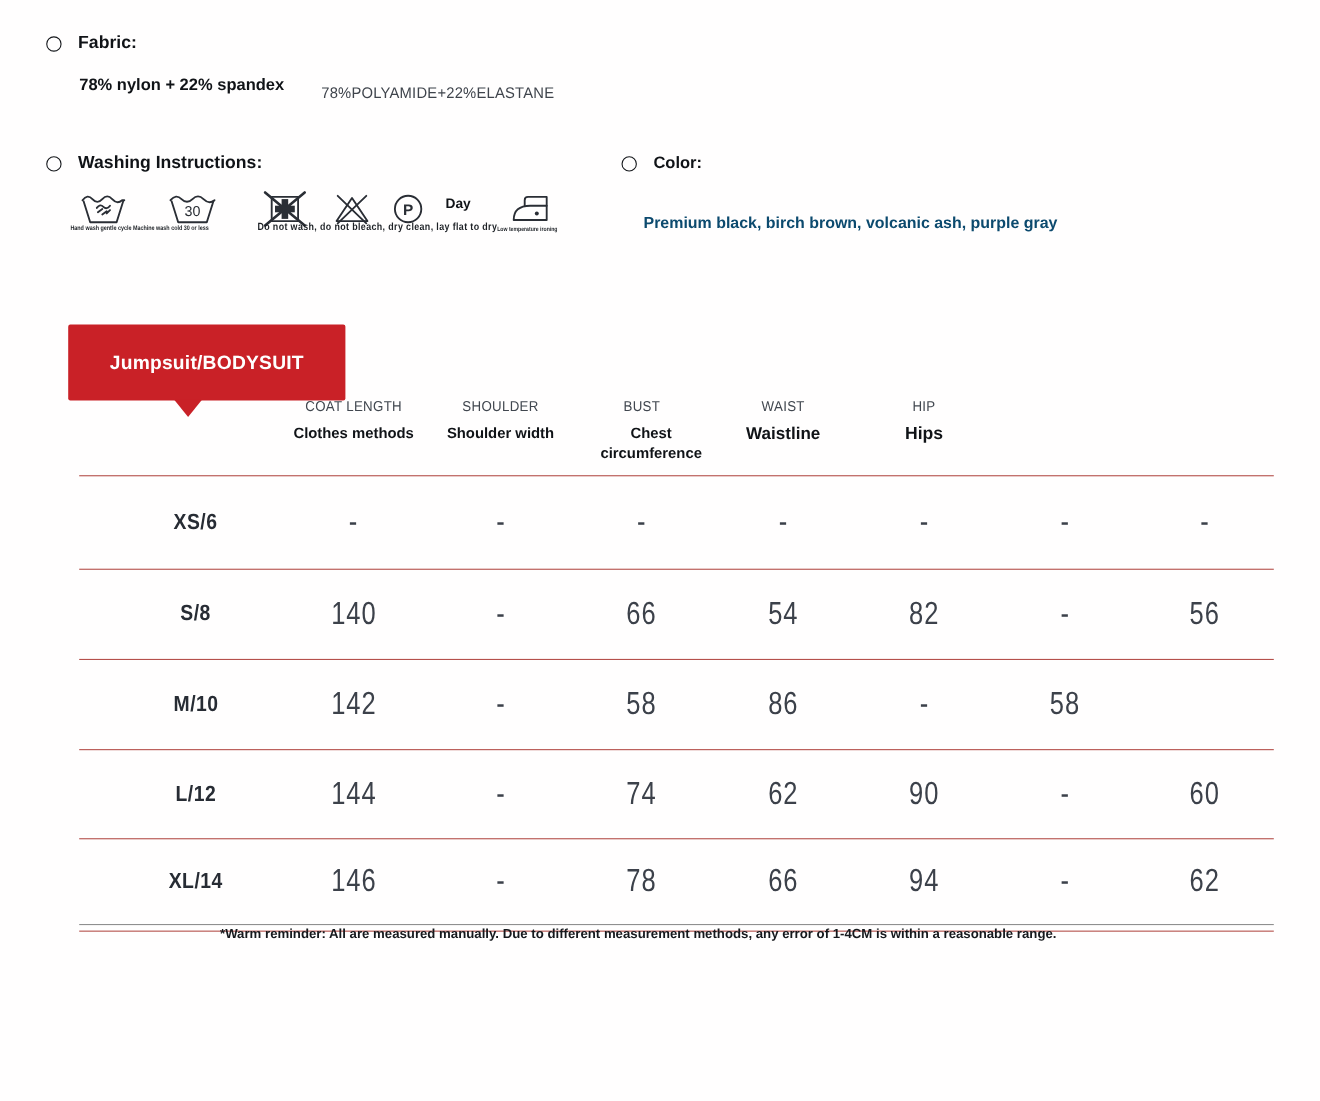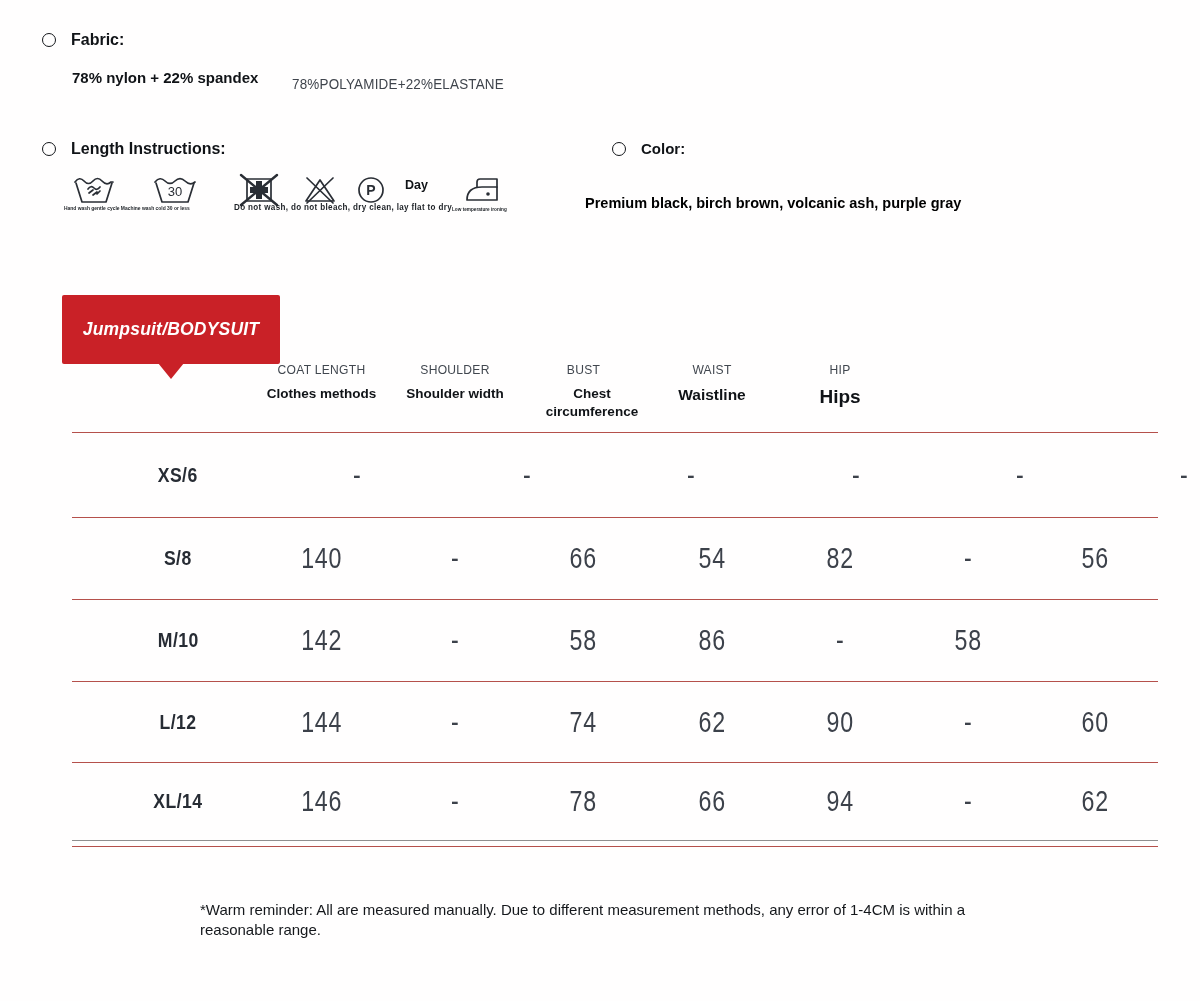--- a/index.html
+++ b/index.html
@@ -20,73 +20,73 @@
   svg .st { stroke:#2a2e35; stroke-width:1.7; fill:none; stroke-linecap:round; stroke-linejoin:round; }
   svg .fl { fill:#2a2e35; stroke:none; }
   svg text { font-family:"Liberation Sans", sans-serif; fill:#2a2e35; }
 
   .cap-tiny { position:absolute; font-weight:bold; white-space:nowrap; transform-origin:left top; color:#1c2025; }
   .cap-handwash { left:64px; top:205px; font-size:6px; transform:scaleX(.82); }
   .cap-main { left:234px; top:201px; font-size:9.5px; transform:scaleX(.85); letter-spacing:.4px; }
   .cap-iron { left:452px; top:206px; font-size:5.5px; transform:scaleX(.85); }
   .day-label { position:absolute; left:405px; top:178px; font-weight:bold; font-size:12.5px; color:#101317; }
 
-  .color-value { position:absolute; left:585px; top:195px; font-weight:bold; font-size:14.5px; color:#000000; }
+  .color-value { position:absolute; left:585px; top:195px; font-weight:bold; font-size:14.5px; color:#0c4a6e; }
 
   
-  .banner { position:absolute; left:62px; top:295px; width:218px; height:69px; background:var(--accent,#c92127);
-            border-radius:2px; display:flex; align-items:center; justify-content:center;font-style:italic; }
+  .banner { position:absolute; left:62px; top:295px; width:252px; height:69px; background:var(--accent,#c92127);
+            border-radius:2px; display:flex; align-items:center; justify-content:center; }
   .banner-text { color:#ffffff; font-weight:bold; font-size:17.5px; letter-spacing:.2px; }
   .banner-tri { position:absolute; left:158px; top:363px; width:0; height:0;
                 border-left:13px solid transparent; border-right:13px solid transparent;
                 border-top:16px solid var(--accent,#c92127); }
 
   
   .table { position:absolute; left:72px; top:352px; width:1086px; }
   .grid-row { display:grid; grid-template-columns:180px 139px 128px 129px 128px 128px 129px 125px; }
   .thead { height:81px; border-bottom:1px solid var(--line,#b5504b); }
   .hcell { text-align:center; }
   .hcell .caps { margin-top:10px; font-size:13px; color:#41474f; letter-spacing:.3px;
                  transform:scaleX(.93); transform-origin:center; white-space:nowrap; }
   .hcell .lab { margin-top:8px; font-weight:bold; font-size:13.5px; color:#101317; line-height:1.3; }
   .thead .hcell:nth-child(4) .lab { text-align:center; padding-left:17px; }
   .thead .hcell:nth-child(5) .lab { font-size:15.5px; }
-  .thead .hcell:nth-child(6) .lab { font-size:19px; }
+  .thead .hcell:nth-child(6) .lab { font-size:16px; }
   .thead .hcell:nth-child(7) .lab { font-size:13px; }
   .thead .hcell:nth-child(9) .lab { font-size:16px; }
 
   .trow { height:82px; border-bottom:1px solid var(--line,#b5504b); }
-  .trow.r0 { height:85px;gap:36px; }
+  .trow.r0 { height:85px; }
   .trow.r3 { height:81px; }
   .trow.r4 { height:78px; border-bottom:1px solid #8f8f8f; }
   .tcell { display:flex; align-items:center; justify-content:center; }
   .tcell.size { padding-left:32px; }
   .cond { display:inline-block; transform:scaleX(.8); white-space:nowrap; }
   .sz  { font-weight:bold; font-size:20px; color:#272c34; transform:scaleX(.88); letter-spacing:.5px; }
   .num { font-size:29px; color:#3c414a; letter-spacing:1px; font-weight:normal; }
   .bottom-red-line { position:absolute; left:0; right:0; top:494px; height:1px; background:var(--line,#b5504b); }
 
-  .footer-note { position:absolute; left:200px; top:900px; width:812px; font-weight:normal; font-size:15px;
+  .footer-note { position:absolute; left:200px; top:842px; width:812px; font-weight:bold; font-size:12px;
                  line-height:1.3; color:#15181c; }
 </style>
 </head>
 <body>
 
 <div class="page">
 
   <div class="sec-head" style="left:42px; top:31px;">
     <span class="bullet"></span>
     <span>Fabric:</span>
   </div>
   <div class="fab-primary">78% nylon + 22% spandex</div>
   <div class="fab-secondary">78%POLYAMIDE+22%ELASTANE</div>
 
   <div class="sec-head" style="left:42px; top:140px;">
     <span class="bullet"></span>
-    <span>Length Instructions:</span>
+    <span>Washing Instructions:</span>
   </div>
 
   <span class="wicon" style="left:72px; top:172px;">
     <svg width="44" height="33" viewBox="0 0 44 33">
       <path class="st" d="M3,10 Q7.5,4 12,9 Q16.5,14 21,9 Q25.5,4 30,9 Q34.5,14 39,10 L41,10"></path>
       <path class="st" d="M4,11 L10,30 L34,30 L40,11"></path>
       <path class="st" d="M16,17 q3,-4 6,-1 q3,3 6,-1"></path>
       <path class="st" d="M17,21 l4,-3 M21,23 l4,-3 M25,22 l3,-3"></path>
     </svg>
   </span>
@@ -129,21 +129,21 @@
       <path class="st" d="M4,25 Q4,12 19,12 L34,12 L34,25 Z"></path>
       <path class="st" d="M14,12 L14,7 Q14,4 17,4 L34,4 L34,12"></path>
       <circle class="fl" cx="25" cy="19" r="1.8"></circle>
     </svg>
   </span>
 
   <div class="cap-tiny cap-handwash">Hand wash gentle cycle Machine wash cold 30 or less</div>
   <div class="cap-tiny cap-main">Do not wash, do not bleach, dry clean, lay flat to dry</div>
   <div class="cap-tiny cap-iron">Low temperature ironing</div>
 
-  <div class="sec-head" style="left:612px; top:140px; font-size:15px;">
+  <div class="sec-head" style="left:565px; top:140px; font-size:15px;">
     <span class="bullet"></span>
     <span>Color:</span>
   </div>
   <div class="color-value">Premium black, birch brown, volcanic ash, purple gray</div>
 
   <div class="banner">
     <span class="banner-text">Jumpsuit/BODYSUIT</span>
   </div>
   <div class="banner-tri"></div>
 

